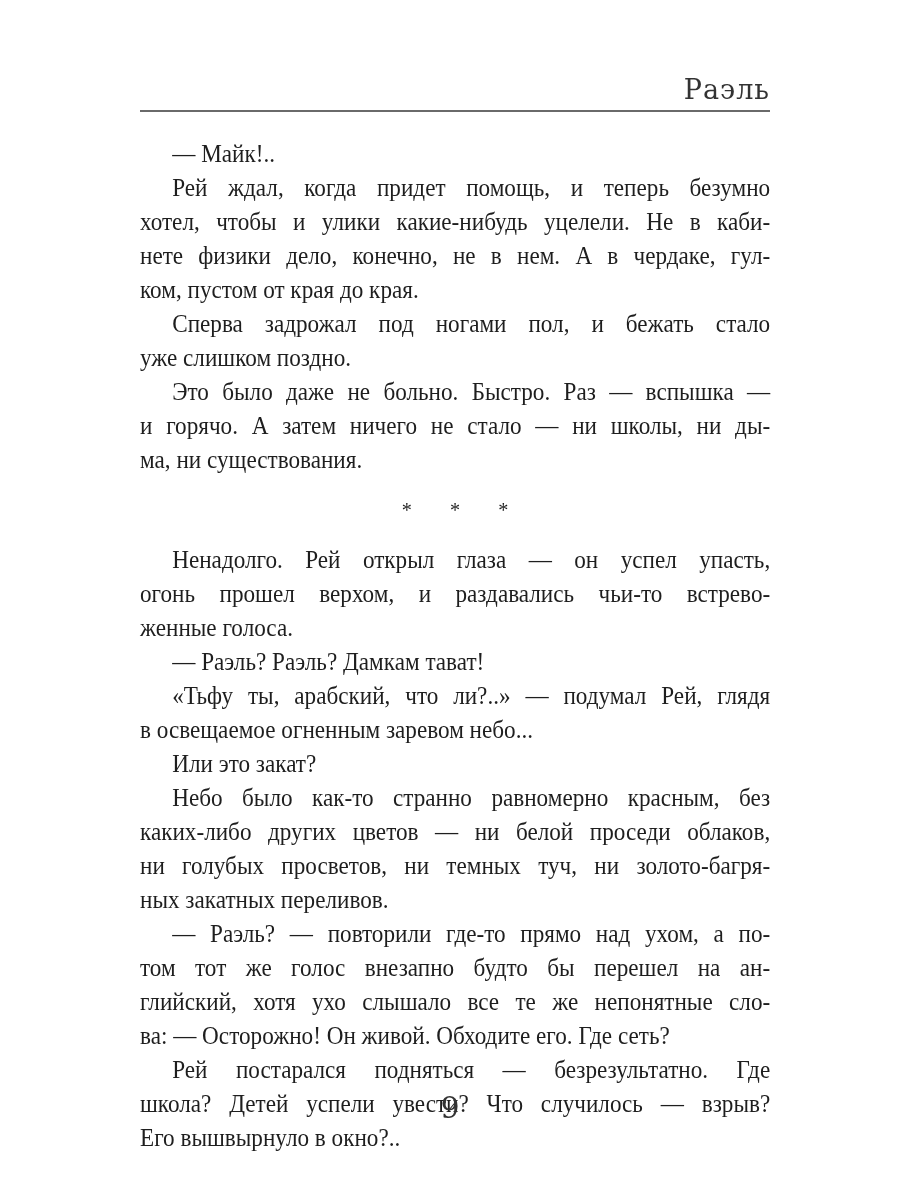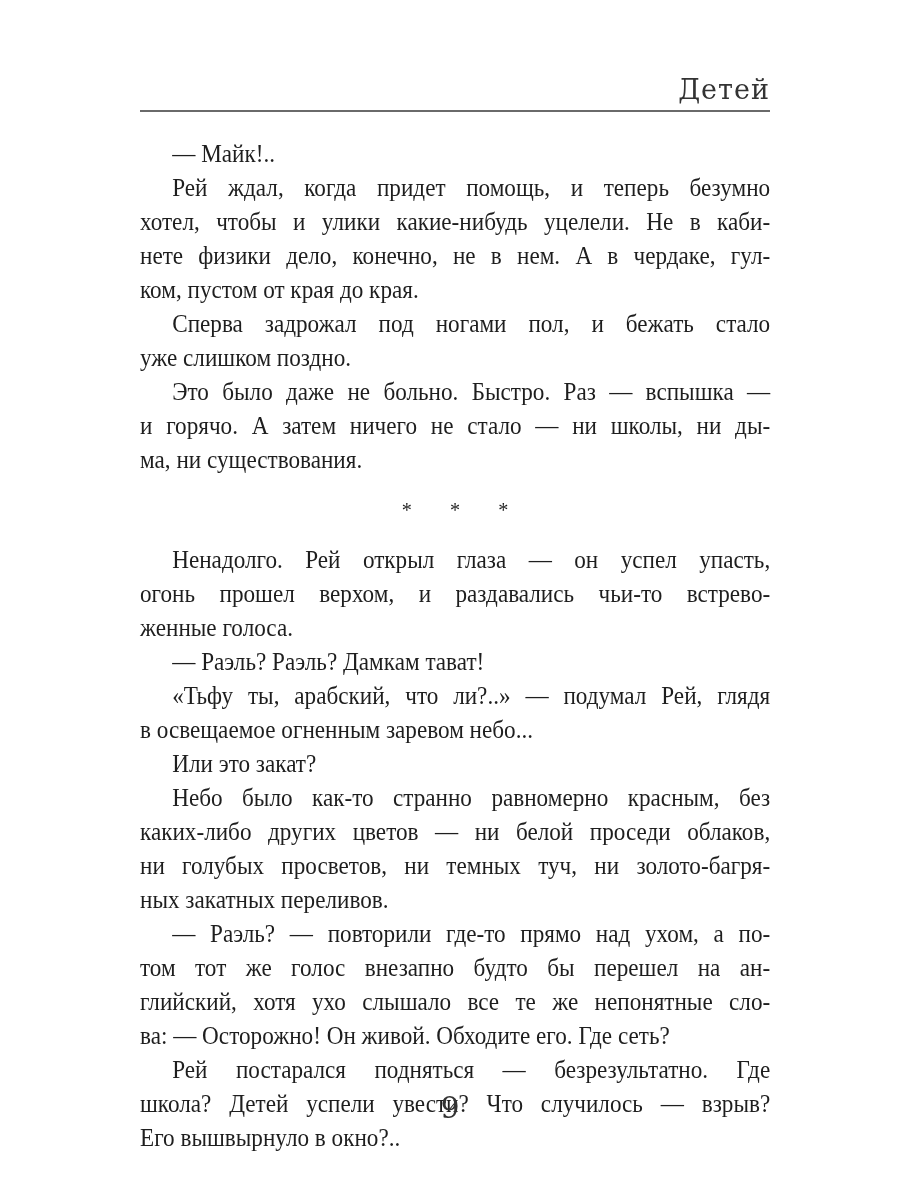--- a/index.html
+++ b/index.html
@@ -34,21 +34,21 @@
     }
     .page-number {
       position: absolute; left: 0; width: 900px; top: 1090px;
       text-align: center; font-size: 30px; color: #333;
       font-family: "DejaVu Serif", serif;
     }
   </style>
 </head>
 <body>
 
-<div class="running-head">Детей</div>
+<div class="running-head">Раэль</div>
 <div class="head-rule"></div>
 
 <div class="body-text">
   <div id="block1">
       <span class="line indent">— Майк!..</span>
       <span class="line indent just">Рей ждал, когда придет помощь, и теперь безумно</span>
       <span class="line just">хотел, чтобы и улики какие-нибудь уцелели. Не в каби-</span>
       <span class="line just">нете физики дело, конечно, не в нем. А в чердаке, гул-</span>
       <span class="line">ком, пустом от края до края.</span>
       <span class="line indent just">Сперва задрожал под ногами пол, и бежать стало</span>

